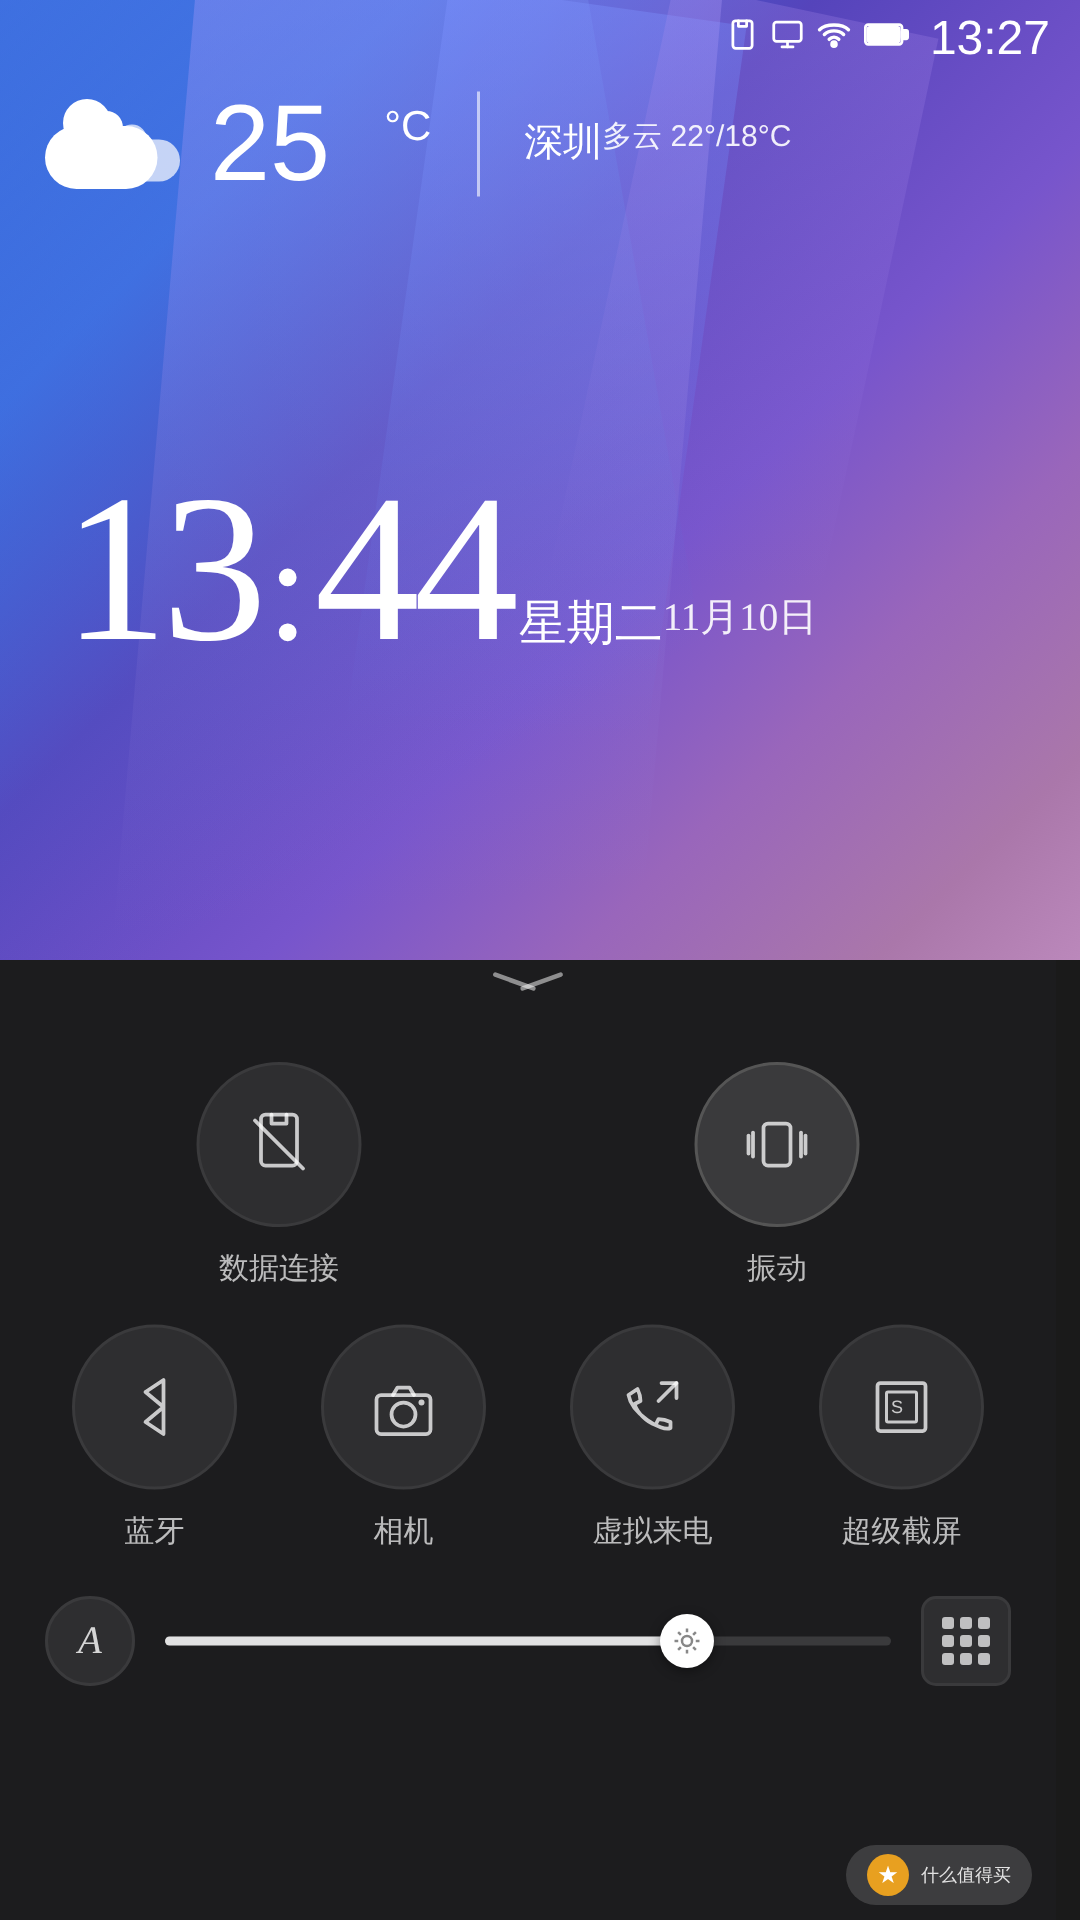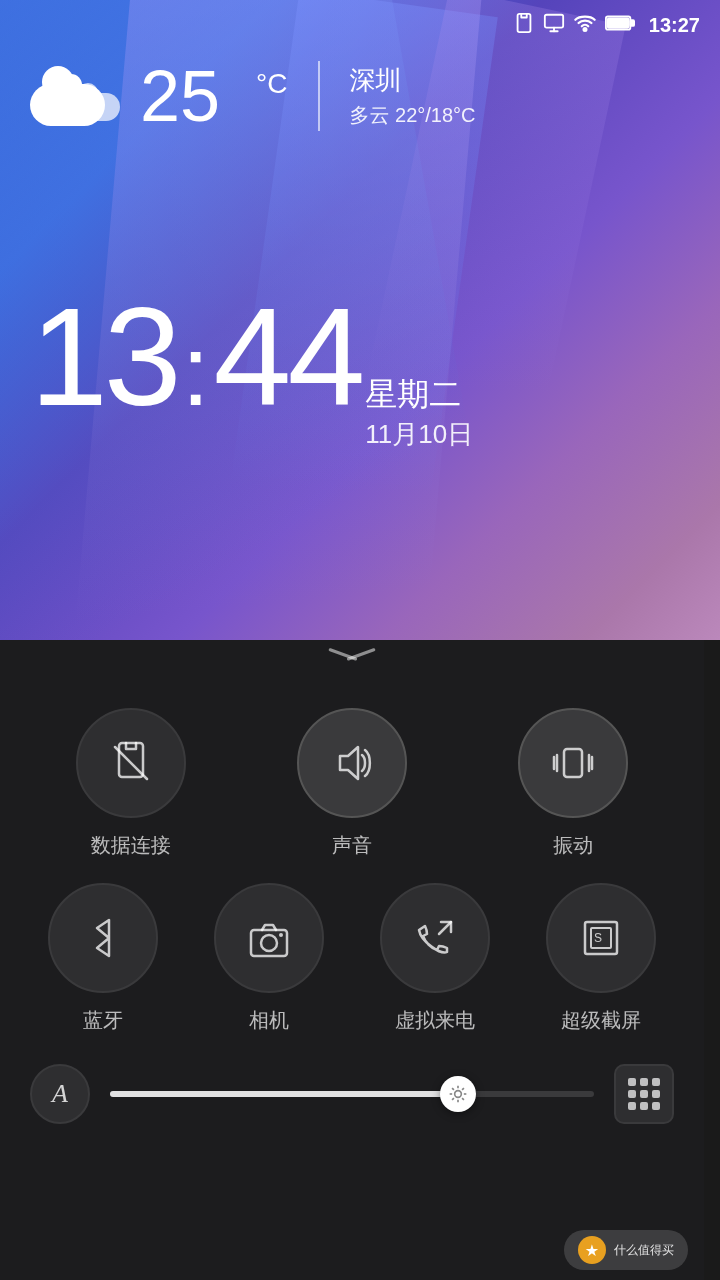--- a/index.html
+++ b/index.html
@@ -77,22 +77,22 @@
       justify-content: flex-end;
       padding: 0 20px;
       z-index: 10;
     }
     .status-icons {
       display: flex;
       align-items: center;
       gap: 8px;
     }
     .status-icons .time-status {
-      font-size: 20px;
-      font-weight: bold;
+      font-size: 32px;
+      font-weight: normal;
       color: white;
       margin-left: 6px;
     }
     .status-icon {
       color: white;
       font-size: 18px;
     }
 
     
     .weather-widget {
@@ -176,40 +176,40 @@
       margin-left: 2px;
     }
     .weather-divider {
       width: 2px;
       height: 70px;
       background: rgba(255,255,255,0.6);
       margin: 0 10px;
     }
     .weather-info {
       display: flex;
-      flex-direction: column;
       justify-content: center;
     }
     .weather-city {
       font-size: 26px;
       color: white;
       font-weight: 500;
       margin-bottom: 4px;
     }
     .weather-desc {
       font-size: 20px;
       color: rgba(255,255,255,0.9);
     }
 
     
     .clock-widget {
       position: absolute;
       bottom: 180px;
-      left: 30px;
+      left: 42px;
       z-index: 10;
+      font-family: Liberation Serif, serif;
     }
     .clock-time {
       display: flex;
       align-items: baseline;
       gap: 0;
     }
     .clock-hours {
       font-size: 140px;
       font-weight: 300;
       color: white;
@@ -226,21 +226,21 @@
     .clock-minutes {
       font-size: 140px;
       font-weight: 300;
       color: white;
       line-height: 1;
       letter-spacing: -4px;
     }
     .clock-date {
       margin-left: 4px;
       display: inline-flex;
-      flex-direction: column;
+      flex-direction: row;
       justify-content: center;
       padding-bottom: 8px;
     }
     .clock-day {
       font-size: 32px;
       color: white;
       font-weight: 400;
     }
     .clock-month-day {
       font-size: 26px;
@@ -541,30 +541,20 @@
           <svg viewBox="0 0 52 52">
             <rect x="14" y="6" width="24" height="34" rx="3" stroke-width="2.5"></rect>
             <polyline points="21,6 21,12 31,12 31,6" stroke-width="2.5"></polyline>
             <line x1="10" y1="10" x2="42" y2="42" stroke-width="2.5"></line>
           </svg>
         </div>
         <span class="toggle-label">数据连接</span>
       </div>
 
 
-      <div class="toggle-item">
-        <div class="toggle-circle active">
-          <svg viewBox="0 0 52 52">
-            <polygon points="14,19 22,19 32,10 32,42 22,33 14,33" stroke-width="2.5"></polygon>
-            <path d="M36 18 C40 21 40 31 36 34" stroke-width="2.5"></path>
-            <path d="M39 13 C45.5 18 45.5 34 39 39" stroke-width="2.5"></path>
-          </svg>
-        </div>
-        <span class="toggle-label">声音</span>
-      </div>
 
       <div class="toggle-item">
         <div class="toggle-circle active">
           <svg viewBox="0 0 52 52">
             <rect x="17" y="12" width="18" height="28" rx="3" stroke-width="2.5"></rect>
             <line x1="10" y1="18" x2="10" y2="34" stroke-width="2.5"></line>
             <line x1="7" y1="20" x2="7" y2="32" stroke-width="2.5"></line>
             <line x1="42" y1="18" x2="42" y2="34" stroke-width="2.5"></line>
             <line x1="45" y1="20" x2="45" y2="32" stroke-width="2.5"></line>
           </svg>

